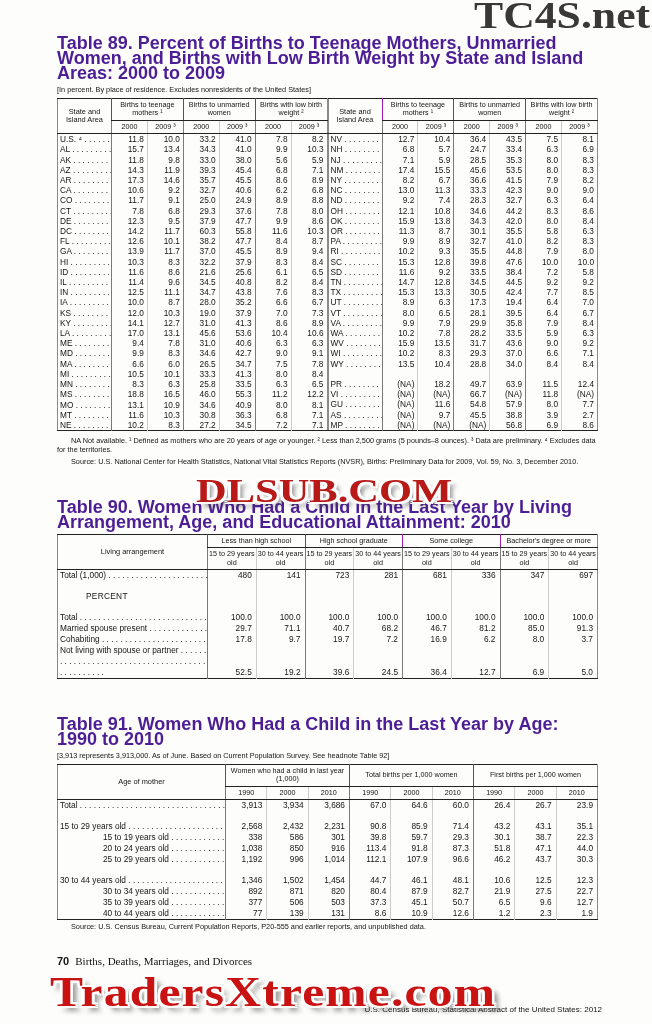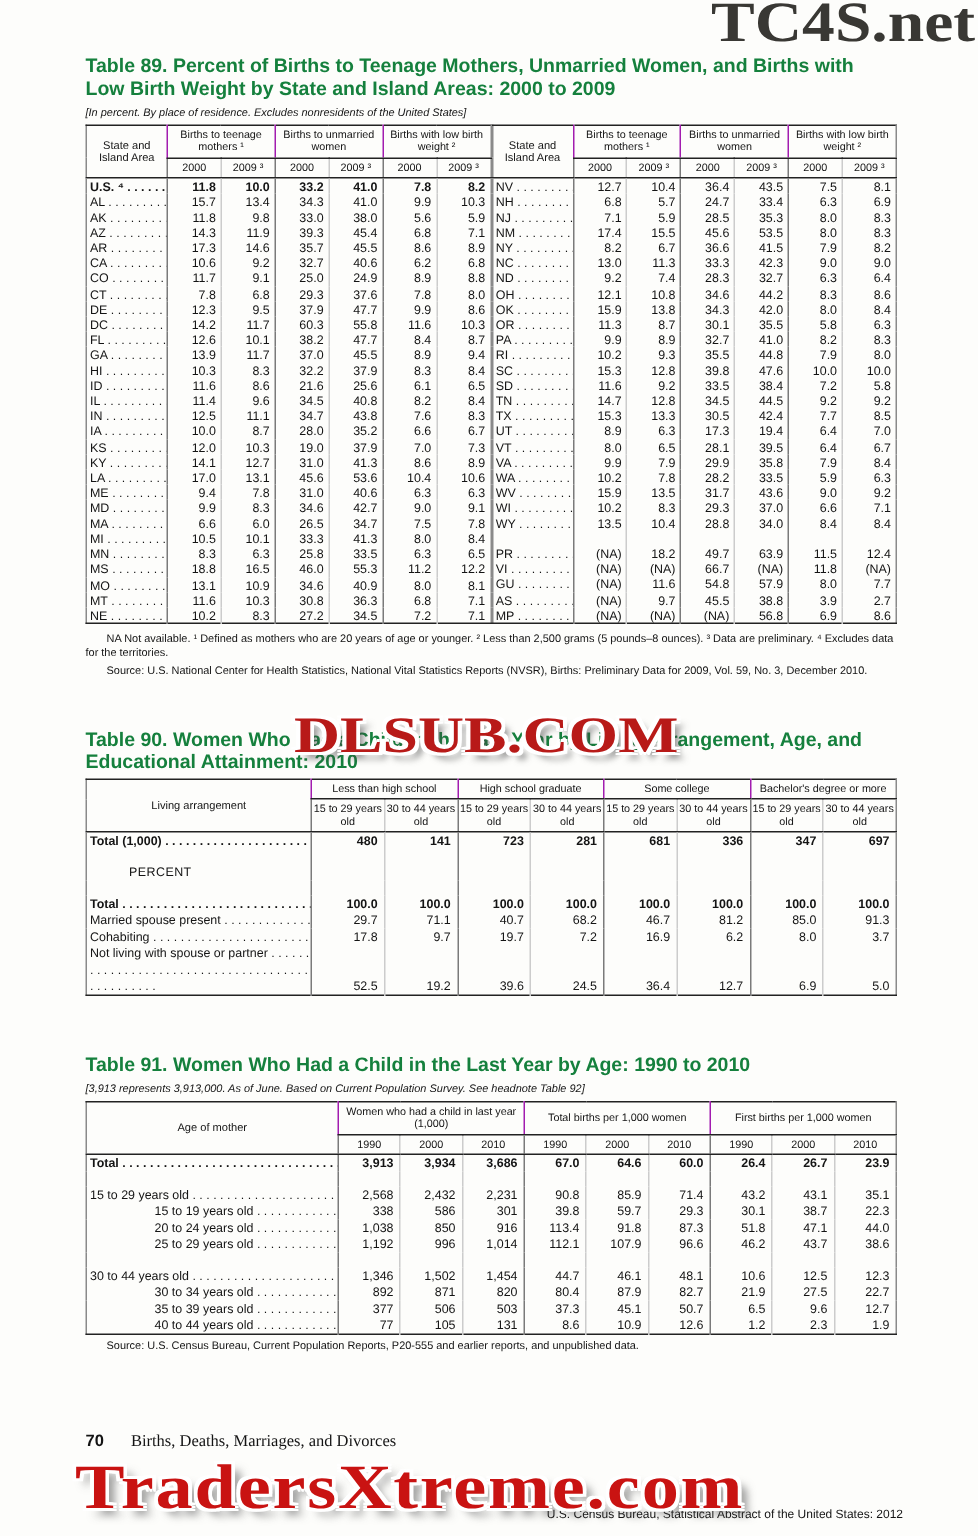--- a/index.html
+++ b/index.html
@@ -4,22 +4,22 @@
 <style>
   * { margin:0; padding:0; box-sizing:border-box; }
   html,body { background:#9a9a9a; }
   .page {
     width:652px; height:1024px; background:#fdfdfb; position:relative;
     overflow:hidden; font-family:"Liberation Sans", sans-serif; color:#141414;
     margin:0 auto;
   }
   .content { position:absolute; left:57px; top:36px; width:541px; z-index:1; }
 
-  .t-title { font-size:13px; font-weight:bold; line-height:15px; margin-bottom:4px; color:#15803d; }
-  .headnote { font-size:7.3px; line-height:9px; margin-bottom:4px;font-style:italic; }
+  .t-title { font-size:18px; font-weight:bold; line-height:15px; margin-bottom:4px; color:#4c1d95; }
+  .headnote { font-size:7.3px; line-height:9px; margin-bottom:4px; }
   .notes   { font-size:7.3px; line-height:9.2px; margin-top:5px; text-indent:14px; }
   .source  { font-size:7.3px; line-height:9.2px; margin-top:2px; text-indent:14px; }
 
   table.stat {
     border-collapse:collapse; table-layout:fixed; width:100%;
     border:1px solid #8a8a8a; border-top:1.4px solid #222; border-bottom:1.4px solid #222;
     font-size:8.3px;
   }
   .stat th {
     font-weight:normal; font-size:7.2px; line-height:8.4px; text-align:center;
@@ -34,42 +34,42 @@
   .stat td.stub { overflow:hidden; white-space:nowrap; padding-left:2px; }
   .stat td.stub span::after {
     content:" . . . . . . . . . . . . . . . . . . . . . . . . . . . . . . . . . . . . . . . . . . . . . . . .";
   }
   .stat td.stub.wrap { white-space:normal; }
   .stat td.stub.ind span { padding-left:7px;margin-left:36px; }
   .stat td.stub.section span { padding-left:26px; letter-spacing:0.3px; }
   .stat td.stub.section span::after { content:none; }
   .stat tr.spacer td { height:10px; }
   .stat tr.spacer td.stub span::after { content:none; }
-  .stat tr.bold td { font-weight:bold; }
+  .stat tr.bold td { font-weight:normal; }
 
   
   .stat td.num, .stat th.yr { border-left:1px solid #cccccc; }
   .stat th.grp { border-left:1px solid #a21caf; }
   .stat th.yr.gb { border-left-color:#7a7a7a; }
   .t89 td:nth-child(2), .t89 td:nth-child(4), .t89 td:nth-child(6),
   .t90 td:nth-child(2), .t90 td:nth-child(4), .t90 td:nth-child(6), .t90 td:nth-child(8),
   .t91 td:nth-child(2), .t91 td:nth-child(5), .t91 td:nth-child(8) { border-left-color:#7a7a7a; }
 
   .twin { display:flex; }
   .twin table.stat { width:316px; }
   .t89r { border-left:1px solid #555; }
   col.c-stub89 { width:54px; }
   col.c-stub90 { width:150px; }
   col.c-stub91 { width:168px; }
 
   .sec90 { margin-top:34px; }
   .sec91 { margin-top:38px; }
 
   .footer-left { position:absolute; left:57px; top:951px; z-index:1; }
-  .footer-left .pageno { font-size:11px; font-weight:bold; margin-right:18px; }
+  .footer-left .pageno { font-size:11px; font-weight:bold; margin-right:6px; }
   .footer-left .sectname { font-size:11px;font-family:Liberation Serif, serif; }
   .footer-right { position:absolute; right:50px; top:1005px; font-size:8px; z-index:1; }
 
   .wm { position:absolute; z-index:20; font-family:"Liberation Serif", serif; font-weight:bold; white-space:nowrap; }
   .wm-top {
     top:-7px; right:2px; font-size:38px; color:#32302c;
     transform:scaleX(1.15); transform-origin:right top; opacity:0.96;
   }
   .wm-mid {
     top:472px; left:196px; font-size:34px; color:#b81a18;
@@ -884,21 +884,21 @@
             <tr>
               <td class="stub ind"><span>25 to 29 years old</span></td>
               <td class="num">1,192</td>
               <td class="num">996</td>
               <td class="num">1,014</td>
               <td class="num">112.1</td>
               <td class="num">107.9</td>
               <td class="num">96.6</td>
               <td class="num">46.2</td>
               <td class="num">43.7</td>
-              <td class="num">38.6</td>
+              <td class="num">30.3</td>
             </tr>
             <tr class="spacer">
               <td class="stub"><span></span></td>
               <td class="num"></td>
               <td class="num"></td>
               <td class="num"></td>
               <td class="num"></td>
               <td class="num"></td>
               <td class="num"></td>
               <td class="num"></td>
@@ -937,21 +937,21 @@
               <td class="num">37.3</td>
               <td class="num">45.1</td>
               <td class="num">50.7</td>
               <td class="num">6.5</td>
               <td class="num">9.6</td>
               <td class="num">12.7</td>
             </tr>
             <tr>
               <td class="stub ind"><span>40 to 44 years old</span></td>
               <td class="num">77</td>
-              <td class="num">105</td>
+              <td class="num">139</td>
               <td class="num">131</td>
               <td class="num">8.6</td>
               <td class="num">10.9</td>
               <td class="num">12.6</td>
               <td class="num">1.2</td>
               <td class="num">2.3</td>
               <td class="num">1.9</td>
             </tr>
           </tbody>
       </table>

